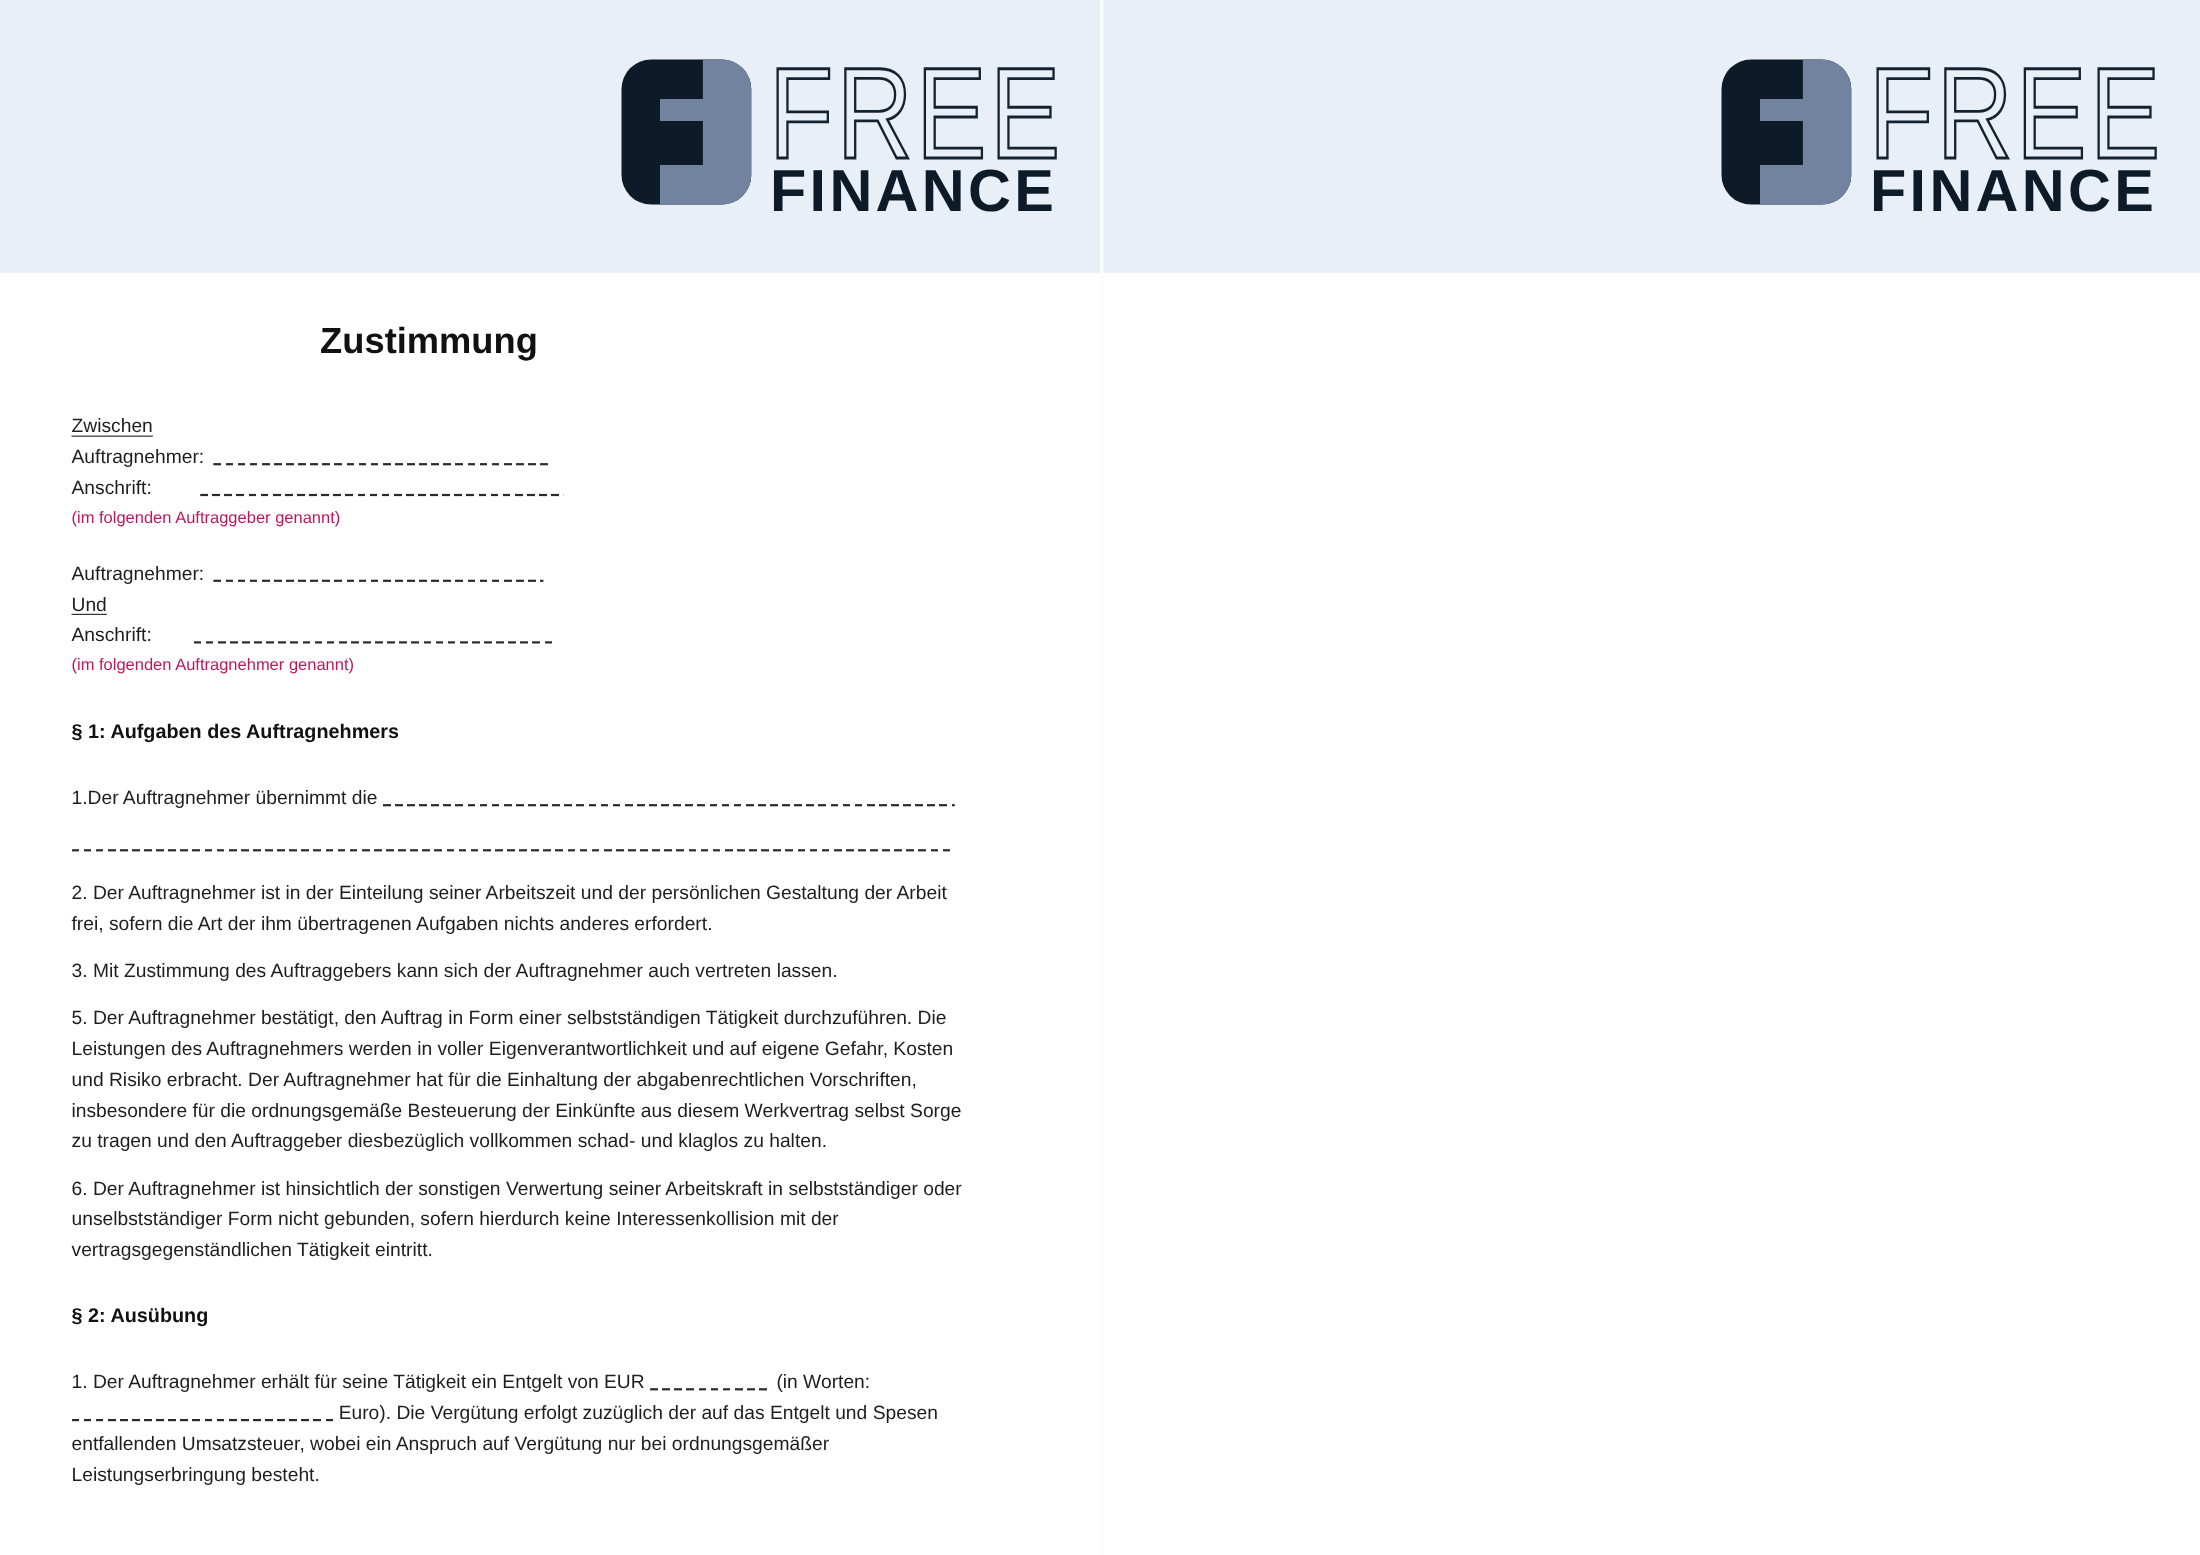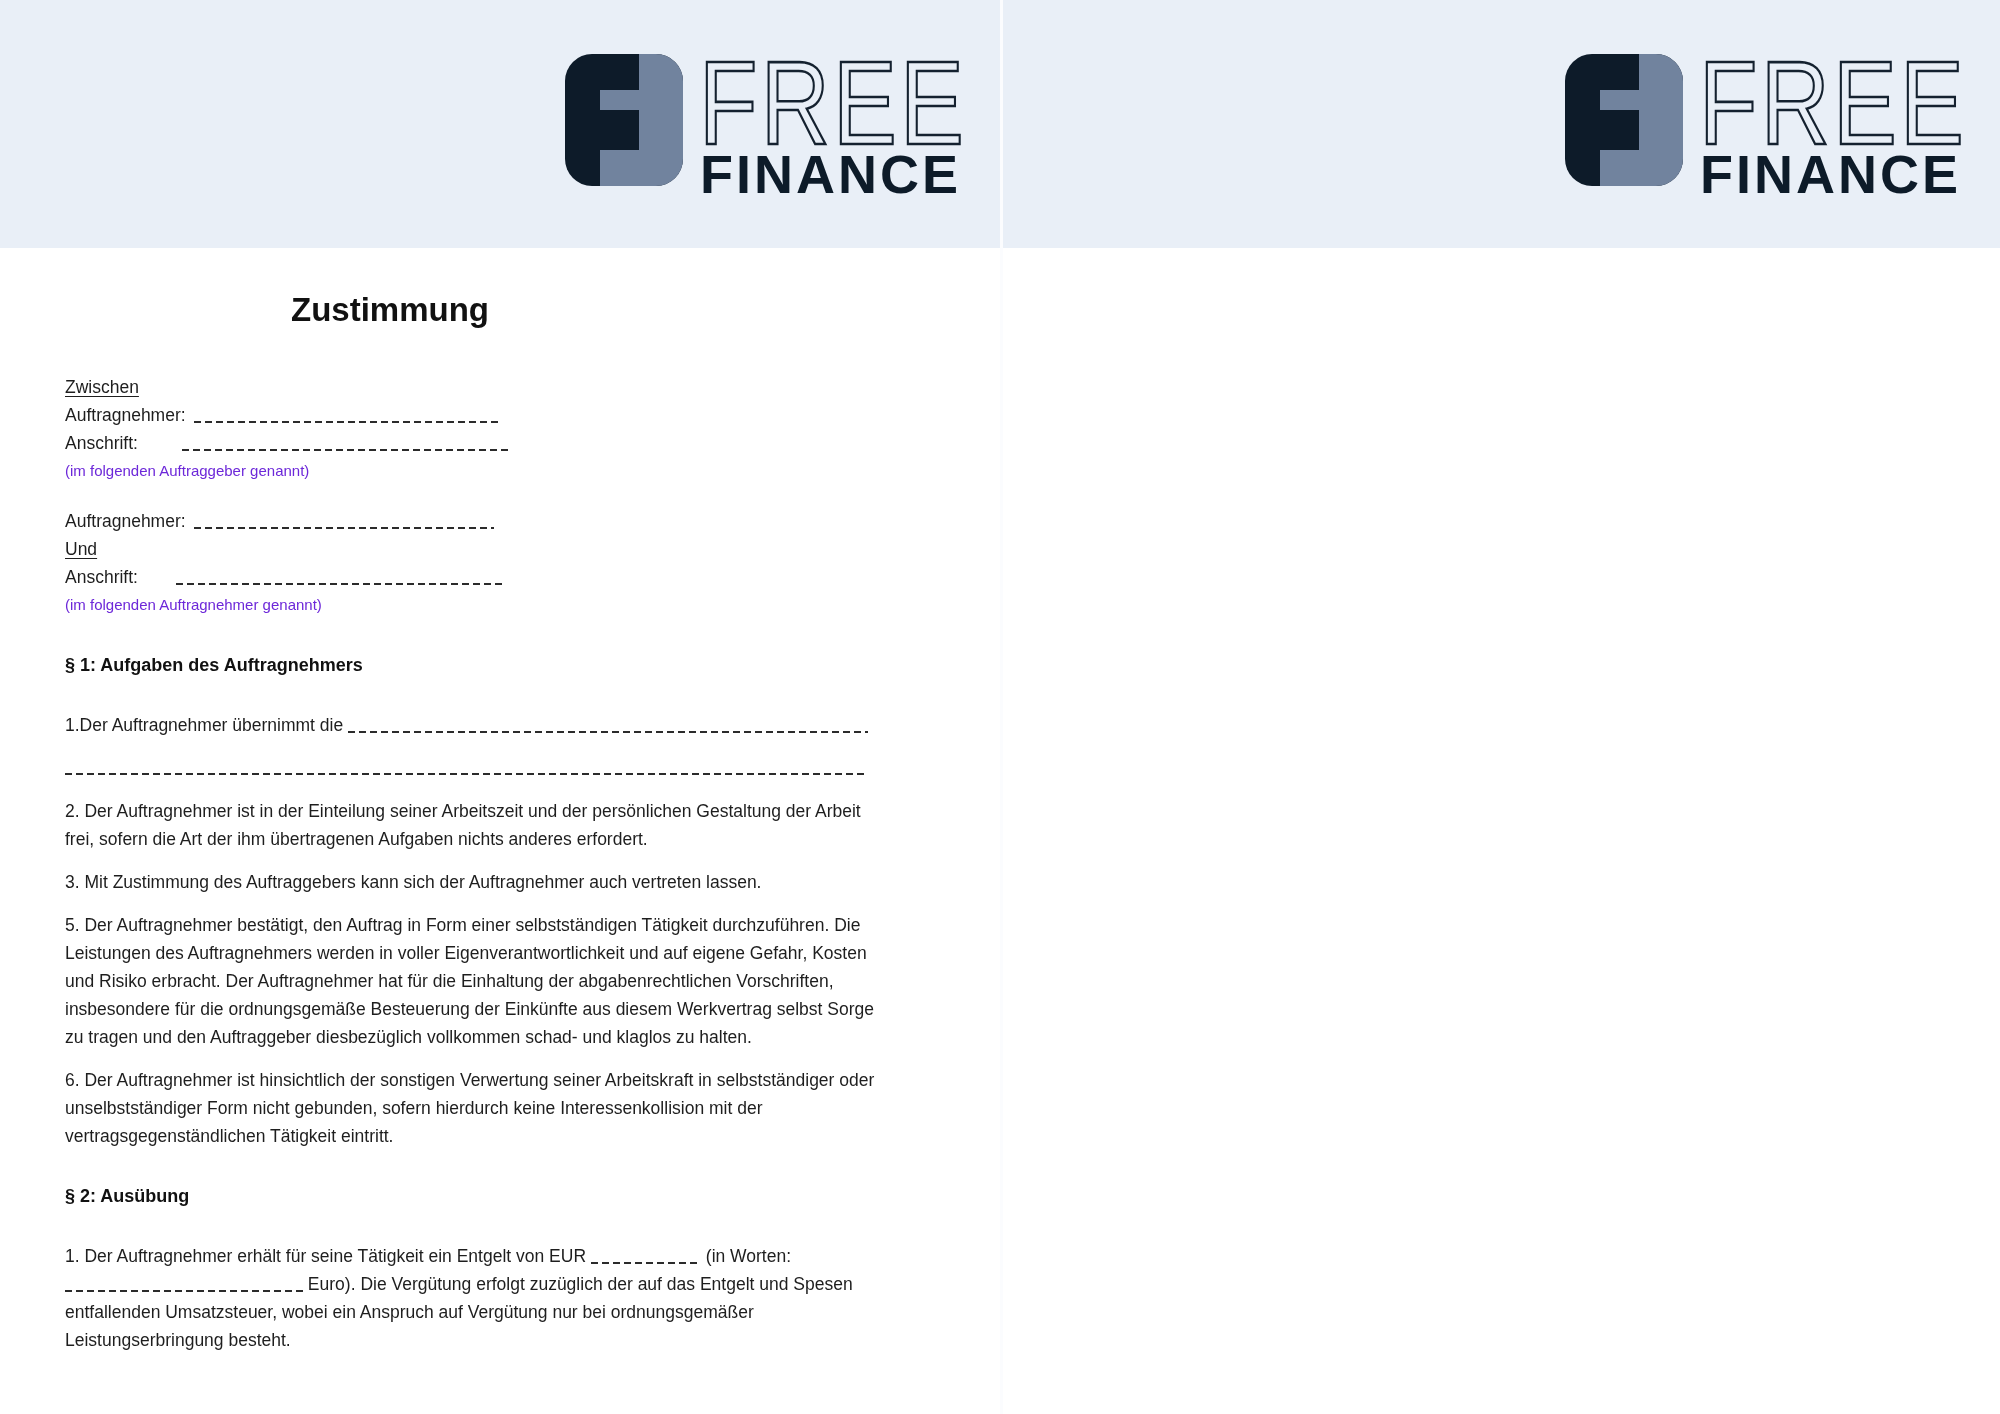--- a/index.html
+++ b/index.html
@@ -22,21 +22,21 @@
   .logo-finance{position:absolute;left:1px;top:97px;font-size:54px;line-height:46px;
                 font-weight:bold;letter-spacing:3px;color:#0d1b29;white-space:nowrap;}
 
   
   .content{position:absolute;top:0;}
   #content-left{left:65px;width:820px;padding-top:293px;}
   .doc-title{width:650px;text-align:center;font-size:33px;line-height:34px;font-weight:bold;
              color:#111;margin:0 0 46px 0;}
   .row{font-size:17.5px;line-height:28px;}
   .uword{text-decoration:underline;text-underline-offset:3px;}
-  .note{font-size:15px;line-height:28px;color:#6d28d9;}
+  .note{font-size:15px;line-height:28px;color:#be185d;}
   .h{font-size:18px;line-height:28px;font-weight:bold;color:#111;}
   .p{font-size:17.5px;}
   #content-left .p{line-height:28px;margin:15px 0;}
   #content-left .h{margin:32px 0;}
   .blank{display:inline-block;height:2px;vertical-align:-2px;
          background:repeating-linear-gradient(90deg,#2b2b2b 0 7px,rgba(0,0,0,0) 7px 11px);}
   .blankline{margin:9px 0 15px;line-height:28px;}
   .spacer{height:0;}
 </style>
 </head>

